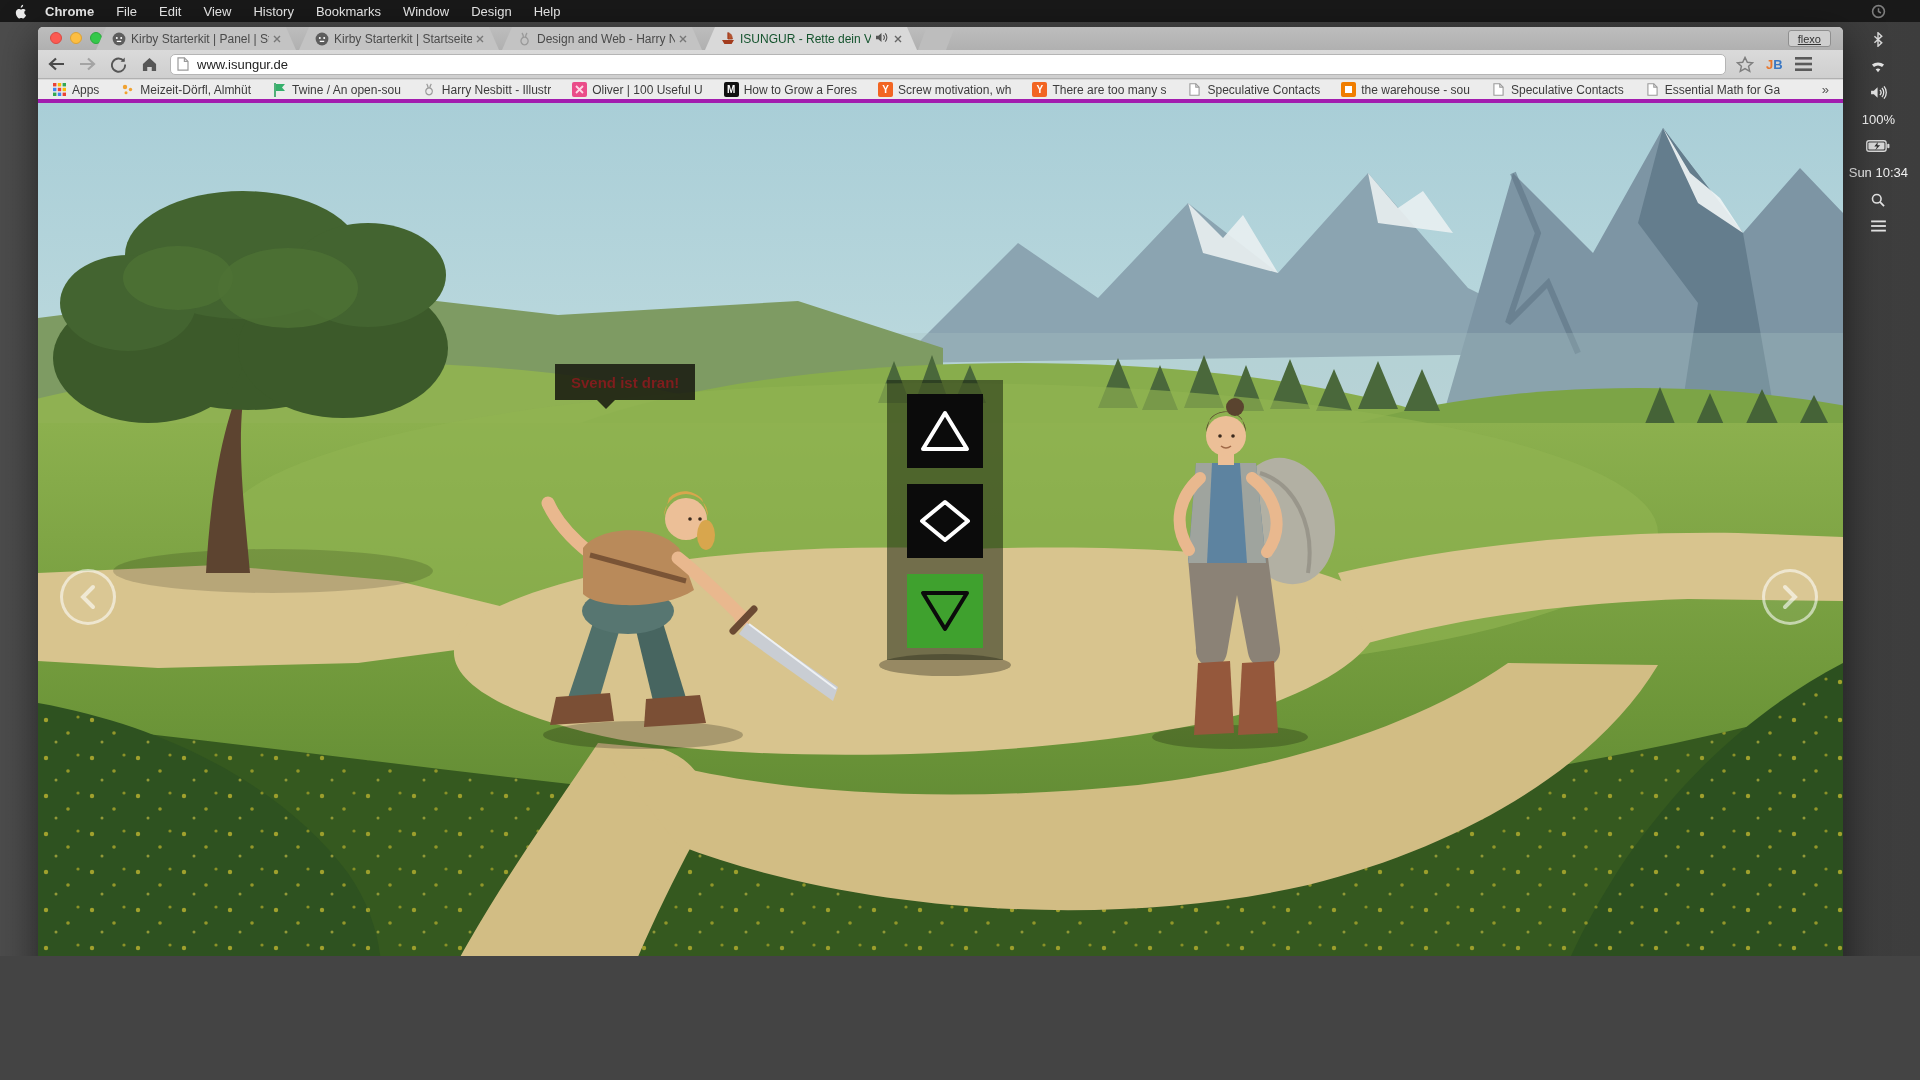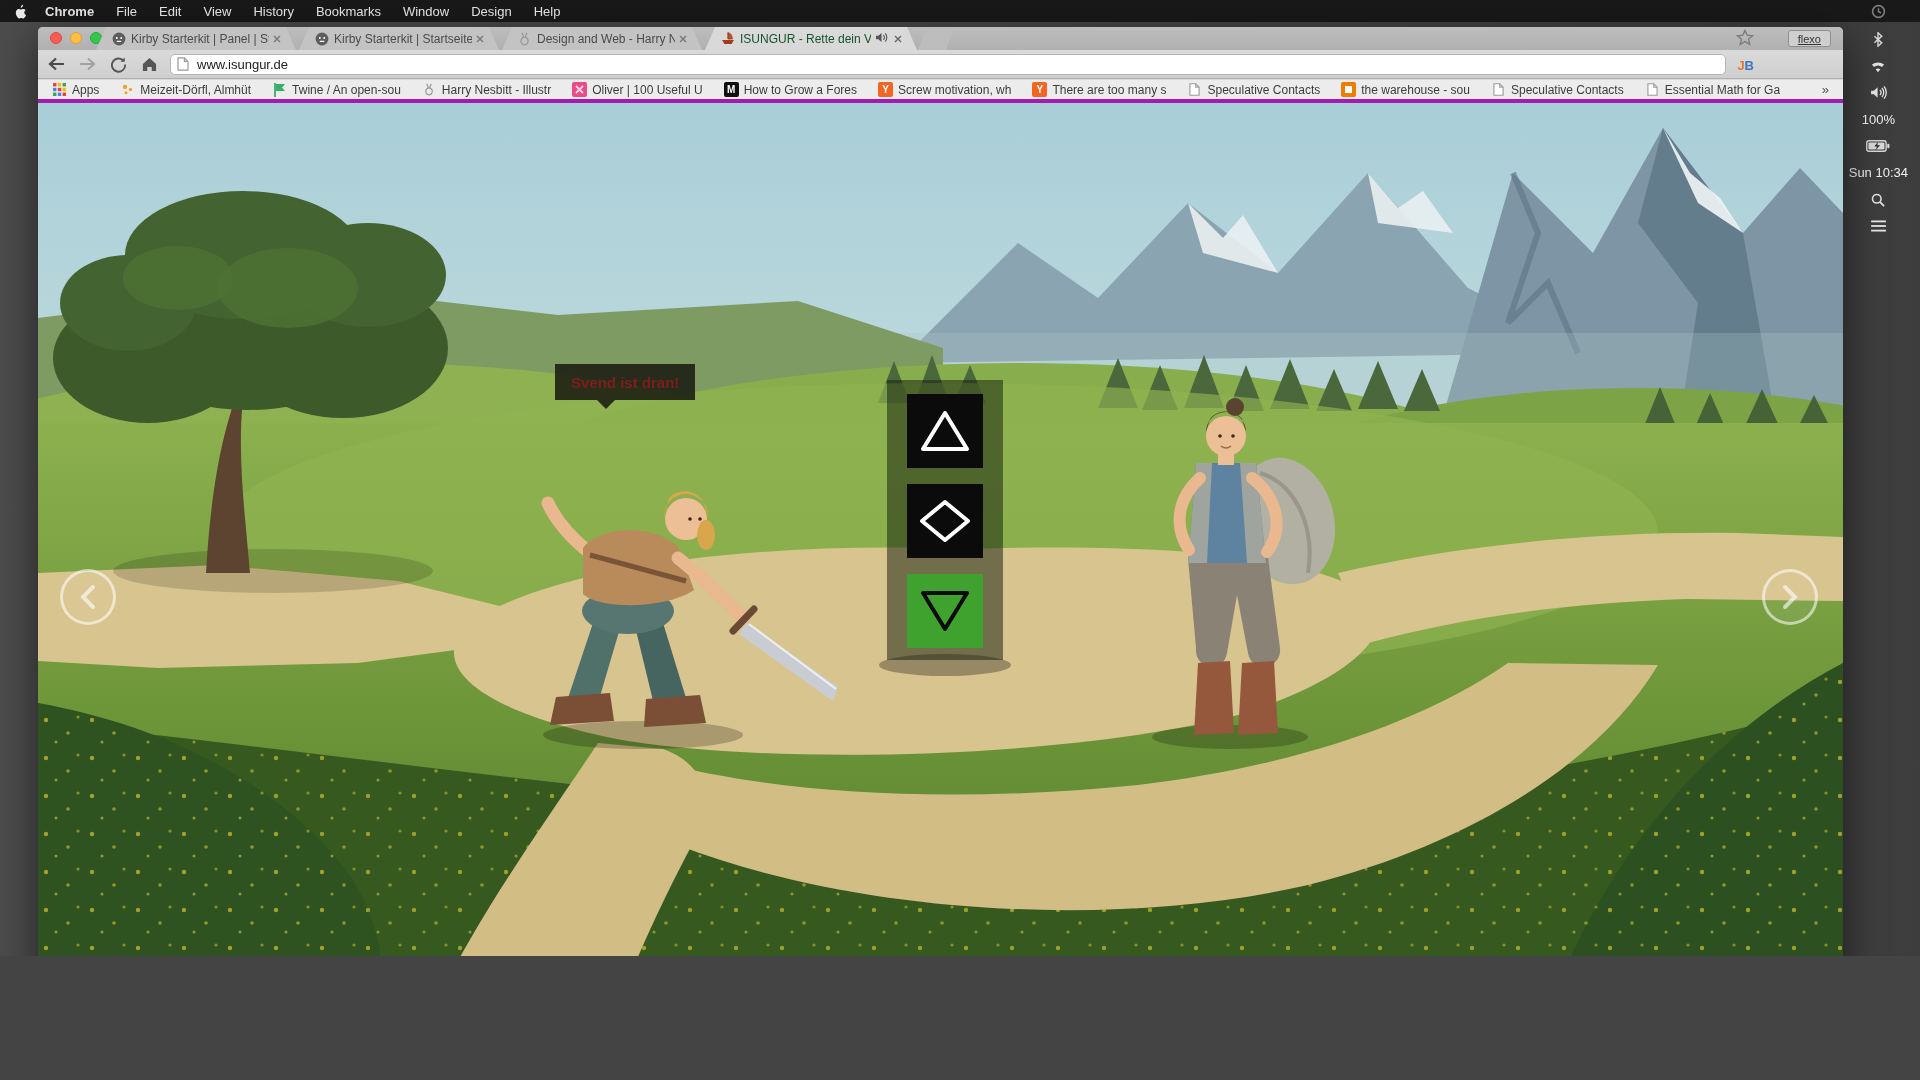--- a/index.html
+++ b/index.html
@@ -45,21 +45,21 @@
     font-size:11px;display:flex;align-items:center;text-decoration:underline;}
 
   .toolbar{position:absolute;left:0;top:23px;width:100%;height:29px;
     background:linear-gradient(#dadada,#cfcfcf);border-bottom:1px solid #b0b0b0;
     display:flex;align-items:center;}
   .tbtn{width:26px;height:22px;display:flex;align-items:center;justify-content:center;margin-left:5px;}
   .omnibox{margin-left:8px;width:1556px;height:21px;background:#fff;border:1px solid #b5b5b5;
     border-radius:5px;display:flex;align-items:center;padding:0 6px;gap:6px;}
   .omnibox input{border:none;outline:none;flex:1;font-size:13px;color:#222;background:transparent;
     font-family:"Liberation Sans","DejaVu Sans",sans-serif;}
-  .tb-right{display:flex;align-items:flex-end;gap:12px;margin-left:10px;flex-direction:column;}
+  .tb-right{display:flex;align-items:center;gap:12px;margin-left:10px;}
   .jb{font-size:13px;font-weight:bold;color:#3b78c4;}
   .jb::first-letter{color:#e8772e;}
 
   .bookmarksbar{position:absolute;left:0;top:53px;width:100%;height:23px;background:#ececec;
     border-bottom:4px solid #a21caf;display:flex;align-items:center;padding:0 14px;gap:21px;
     font-size:12px;color:#3c3c3c;}
   .bm{display:flex;align-items:center;gap:5px;white-space:nowrap;}
   .bm .lbl{max-width:116px;overflow:hidden;display:inline-block;}
   .bicon{width:15px;height:15px;flex:0 0 15px;display:flex;align-items:center;justify-content:center;
     border-radius:2px;font-size:10px;font-weight:bold;line-height:15px;text-align:center;}

